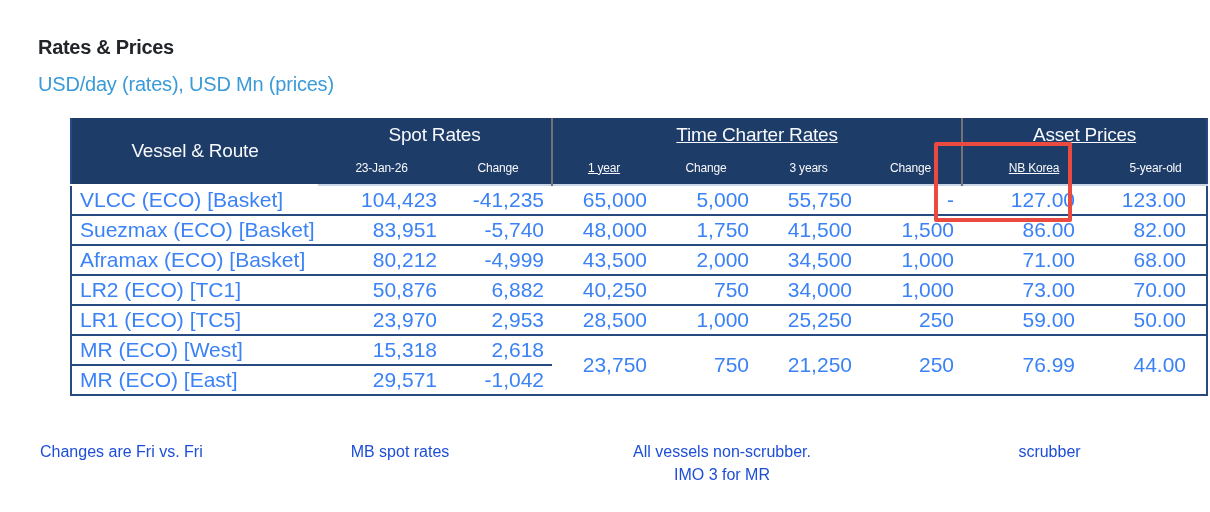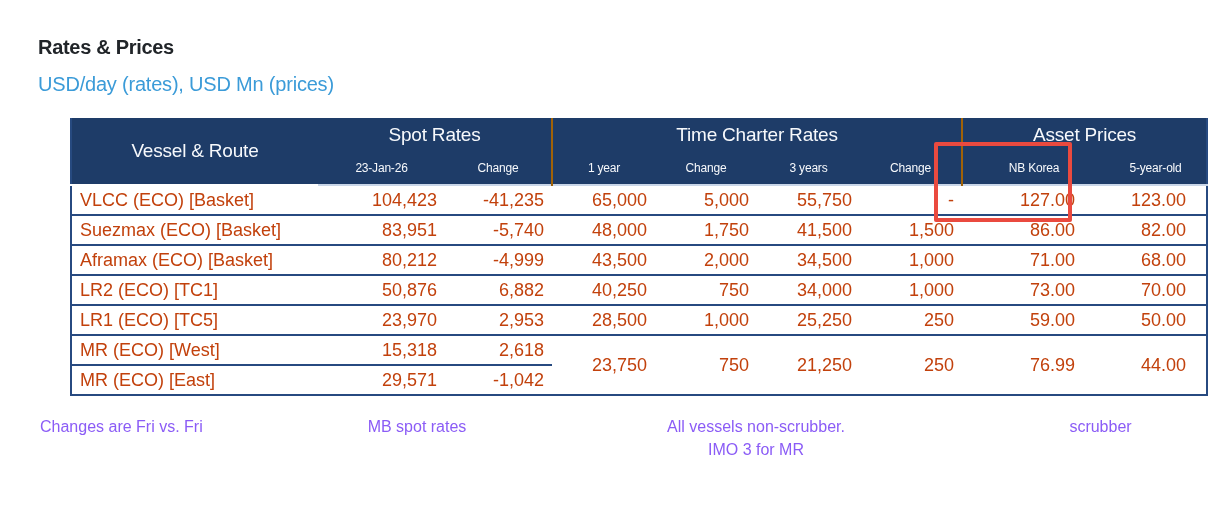--- a/index.html
+++ b/index.html
@@ -15,38 +15,38 @@
   .table-wrap { position:absolute; left:36px; top:118px; width:1136px; }
 
   table { border-collapse:collapse; table-layout:fixed; width:1136px;
           border-left:2px solid #274a80; border-right:2px solid #274a80;
           border-bottom:2px solid #274a80;margin-left:34px; }
 
   thead th { background:#1e3c68; color:#f7f9fc; font-weight:400; text-align:center;
              vertical-align:middle; overflow:hidden; white-space:nowrap; }
   tr.group-row th { height:33px; font-size:19px; letter-spacing:-0.2px; }
   tr.sub-row th { height:34px; font-size:12px; letter-spacing:-0.2px; }
-  th.divL { border-left:2px solid #a16207; }
+  th.divL { border-left:2px solid #737373;text-decoration:underline; }
   th.vessel-head { font-size:19px; }
 
-  tbody td { height:30px; font-size:18px; color:#c2410c; text-align:right;
+  tbody td { height:30px; font-size:21px; color:#3b82f6; text-align:right;
              vertical-align:middle; border-top:2px solid #274a80;
              padding-right:8px; white-space:nowrap; overflow:hidden; }
   tbody tr.r0 td { border-top:2px solid #c9d6e8; }
   tbody tr.r0 td.vessel { border-top:2px solid #ffffff; }
   tbody td.vessel { text-align:left; padding-left:8px; padding-right:2px; }
   tbody td.nb  { padding-right:30px; }
   tbody td.old { padding-right:20px; }
 
   .nb-highlight { position:absolute; left:898px; top:24px; width:138px; height:80px;
                   border:4px solid #ea4a3f; border-radius:2px; pointer-events:none; z-index:5; }
 
-  .footnotes { position:absolute; left:36px; top:415px; width:1136px; display:grid;
+  .footnotes { position:absolute; left:36px; top:440px; width:1136px; display:grid;
                grid-template-columns:247px 234px 410px 245px; font-size:16px;
-               color:#8b5cf6; line-height:23px;gap:17px; }
+               color:#1d4ed8; line-height:23px; }
   .footnote { text-align:center; }
   .footnote.left { text-align:left; padding-left:4px; }
 </style>
 </head>
 <body>
 
 <div class="page">
 
   <div class="title">Rates &amp; Prices</div>
   <div class="subtitle">USD/day (rates), USD Mn (prices)</div>

